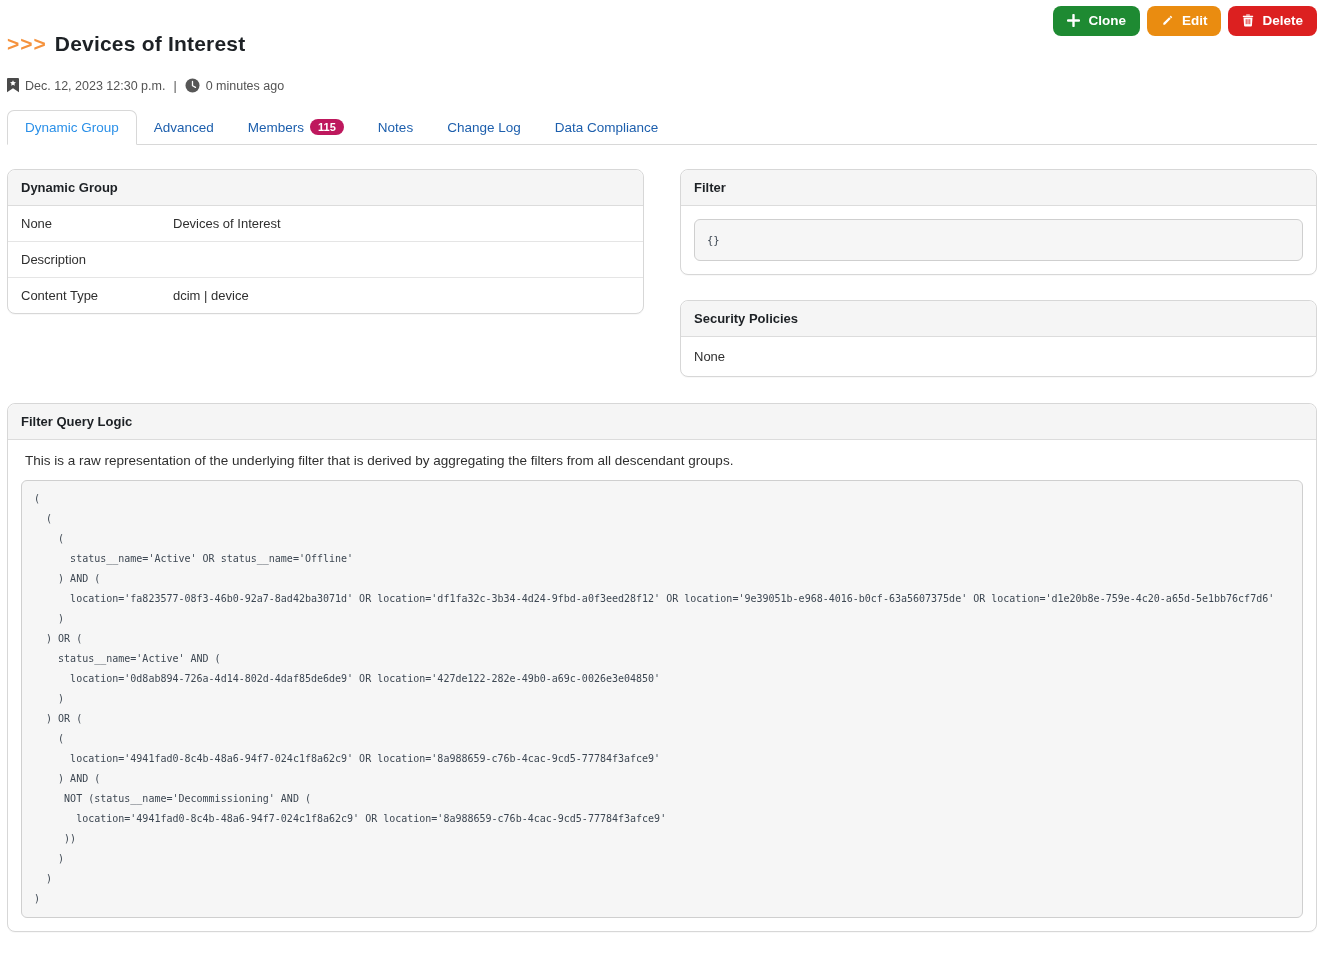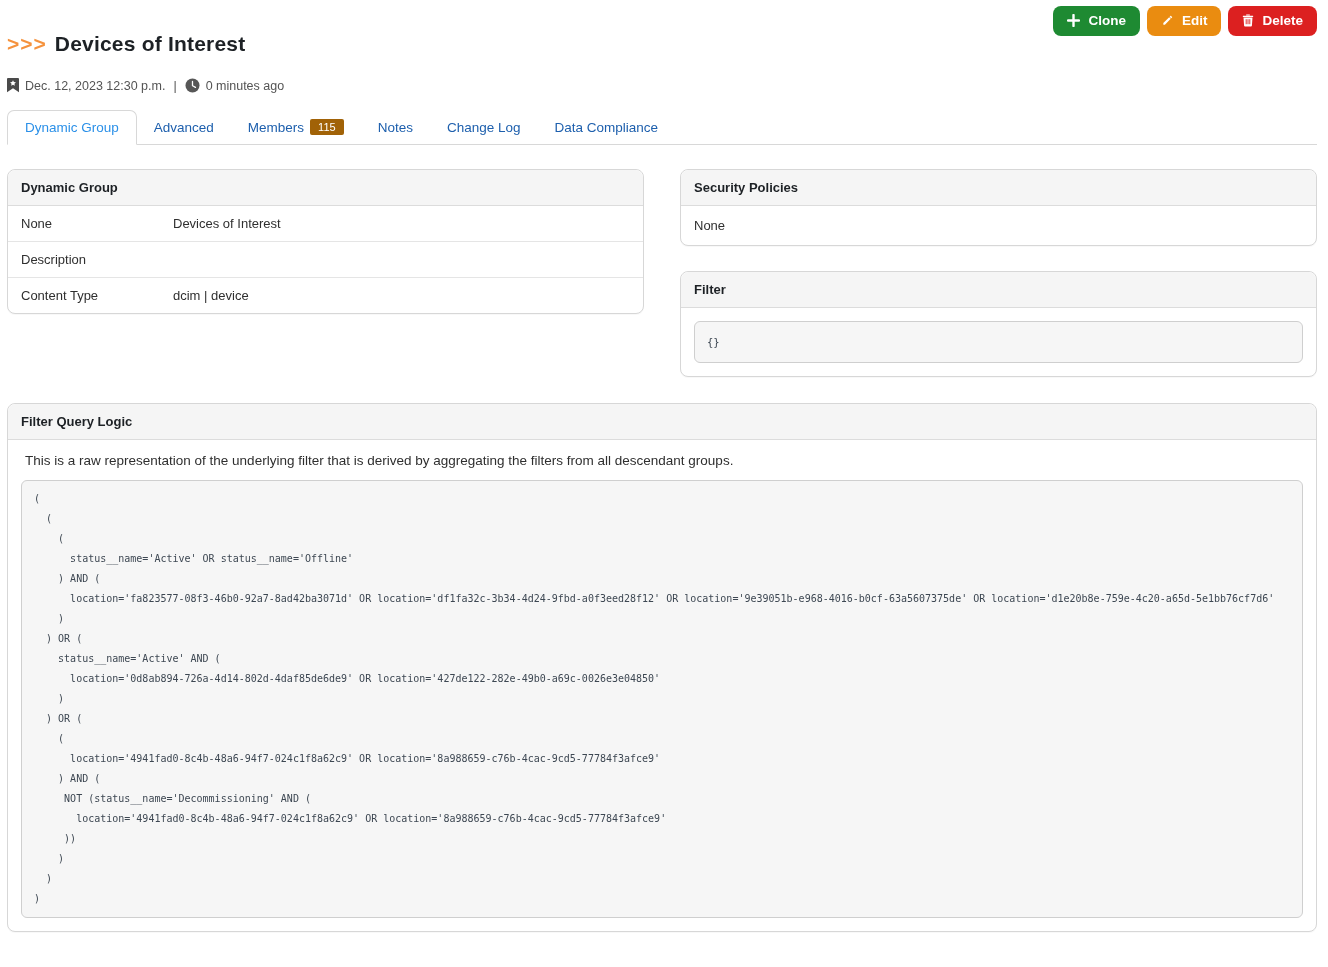--- a/index.html
+++ b/index.html
@@ -46,22 +46,22 @@
   .tab {
     padding: 9px 17px; font-size: 13.5px; color: #1d5fad; cursor: pointer;
     display: inline-flex; align-items: center; gap: 6px; white-space: nowrap;
   }
   .tab.active {
     color: #2b90e8; background: #fff;
     border: 1px solid #d8d8d8; border-bottom: 1px solid #fff;
     border-radius: 7px 7px 0 0; margin-bottom: -1px;
   }
   .badge {
-    background: #a16207; color: #fff; font-size: 11px; font-weight: normal;
-    border-radius: 2px; padding: 2.5px 8px; line-height: 1;
+    background: #be185d; color: #fff; font-size: 11px; font-weight: bold;
+    border-radius: 8px; padding: 2.5px 8px; line-height: 1;
   }
 
   
   .grid { margin-top: 24px; display: grid; grid-template-columns: 1fr 1fr; gap: 36px; align-items: start; }
   .panel {
     background: #fff; border: 1px solid #d7d7d7; border-radius: 8px;
     box-shadow: 0 1px 1px rgba(0,0,0,0.03);
   }
   .panel-header {
     background: #f5f5f5; border-bottom: 1px solid #dcdcdc;
@@ -180,29 +180,29 @@
         </div>
         <div class="attr-row">
           <div class="attr-label">Content Type</div>
           <div class="attr-value">dcim | device</div>
         </div>
       </div>
     </div>
 
     <div class="col-right">
       <div class="panel">
-        <div class="panel-header">Security Policies</div>
-        <div class="simple-body">None</div>
-      </div>
-
-      <div class="panel">
         <div class="panel-header">Filter</div>
         <div class="panel-body">
           <pre class="code filter-pre">{}</pre>
         </div>
+      </div>
+
+      <div class="panel">
+        <div class="panel-header">Security Policies</div>
+        <div class="simple-body">None</div>
       </div>
     </div>
   </div>
 
   <div class="panel query-panel">
     <div class="panel-header">Filter Query Logic</div>
     <div class="panel-body">
       <p class="query-desc">This is a raw representation of the underlying filter that is derived by aggregating the filters from all descendant groups.</p>
       <pre class="code query-pre">(
   (

